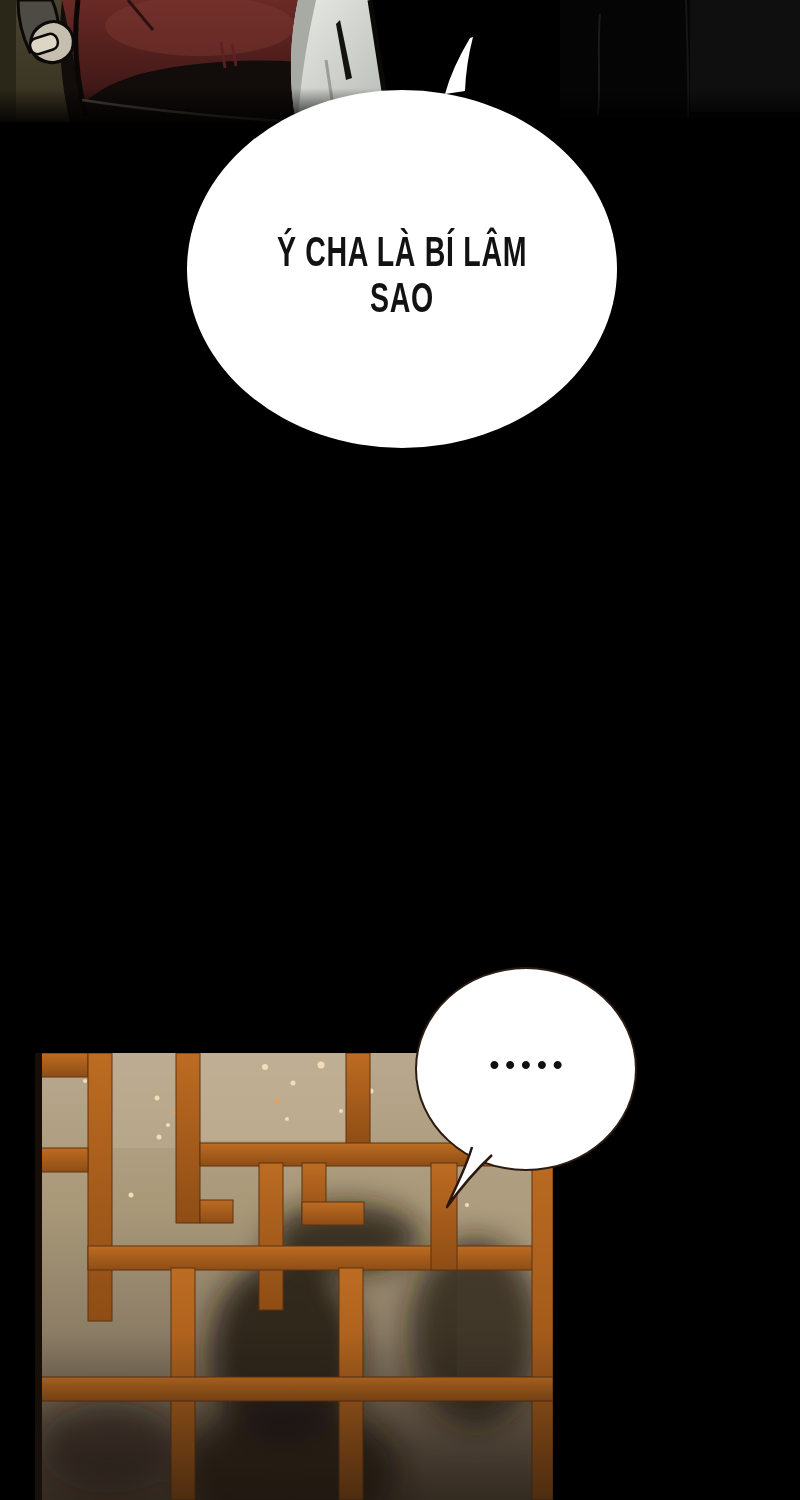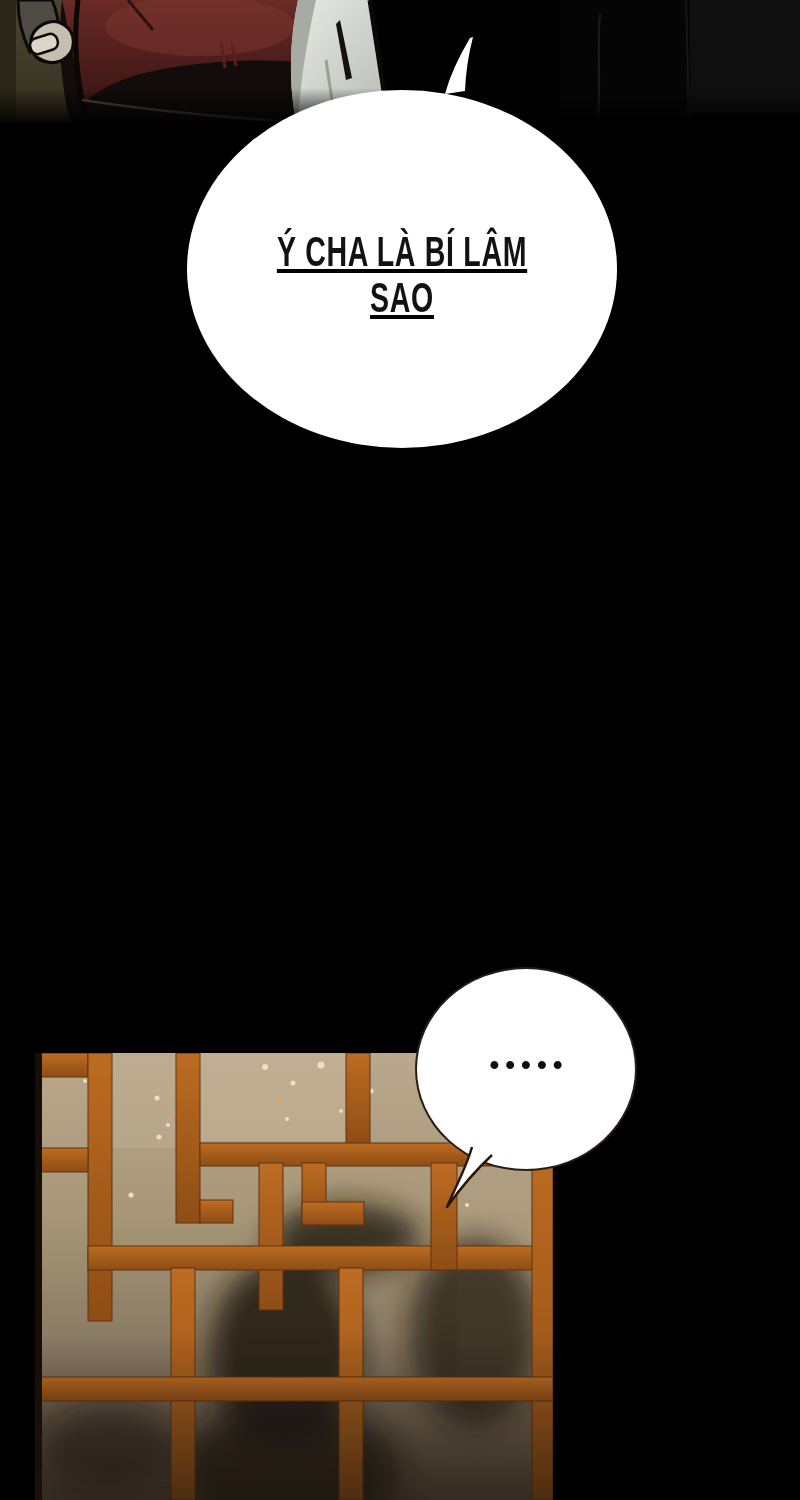--- a/index.html
+++ b/index.html
@@ -5,21 +5,21 @@
   html,body{margin:0;padding:0;background:#000;}
   #page{position:relative;width:800px;height:1500px;background:#000;overflow:hidden;
         font-family:"Liberation Sans","DejaVu Sans",sans-serif;}
   .abs{position:absolute;}
 
   
   #panel-top{left:0;top:0;width:800px;height:128px;}
 
   
   #bubble-main{left:187px;top:90px;width:430px;height:358px;border-radius:50%;
-    background:#ffffff;display:flex;align-items:center;justify-content:center;z-index:5;text-decoration:underline;}
+    background:#ffffff;display:flex;align-items:center;justify-content:center;z-index:5;}
   #bubble-main .txt{transform:scaleX(.68) translateY(6px);transform-origin:center;
     text-align:center;font-weight:700;font-size:42px;line-height:46px;
     letter-spacing:1px;color:#121212;white-space:nowrap;}
   #tail-main{left:430px;top:25px;width:60px;height:80px;z-index:4;}
 
   
   #photo{left:35px;top:1053px;width:518px;height:447px;z-index:1;}
 
   
   #bubble-dots{left:415px;top:967px;width:222px;height:204px;border-radius:50%;

